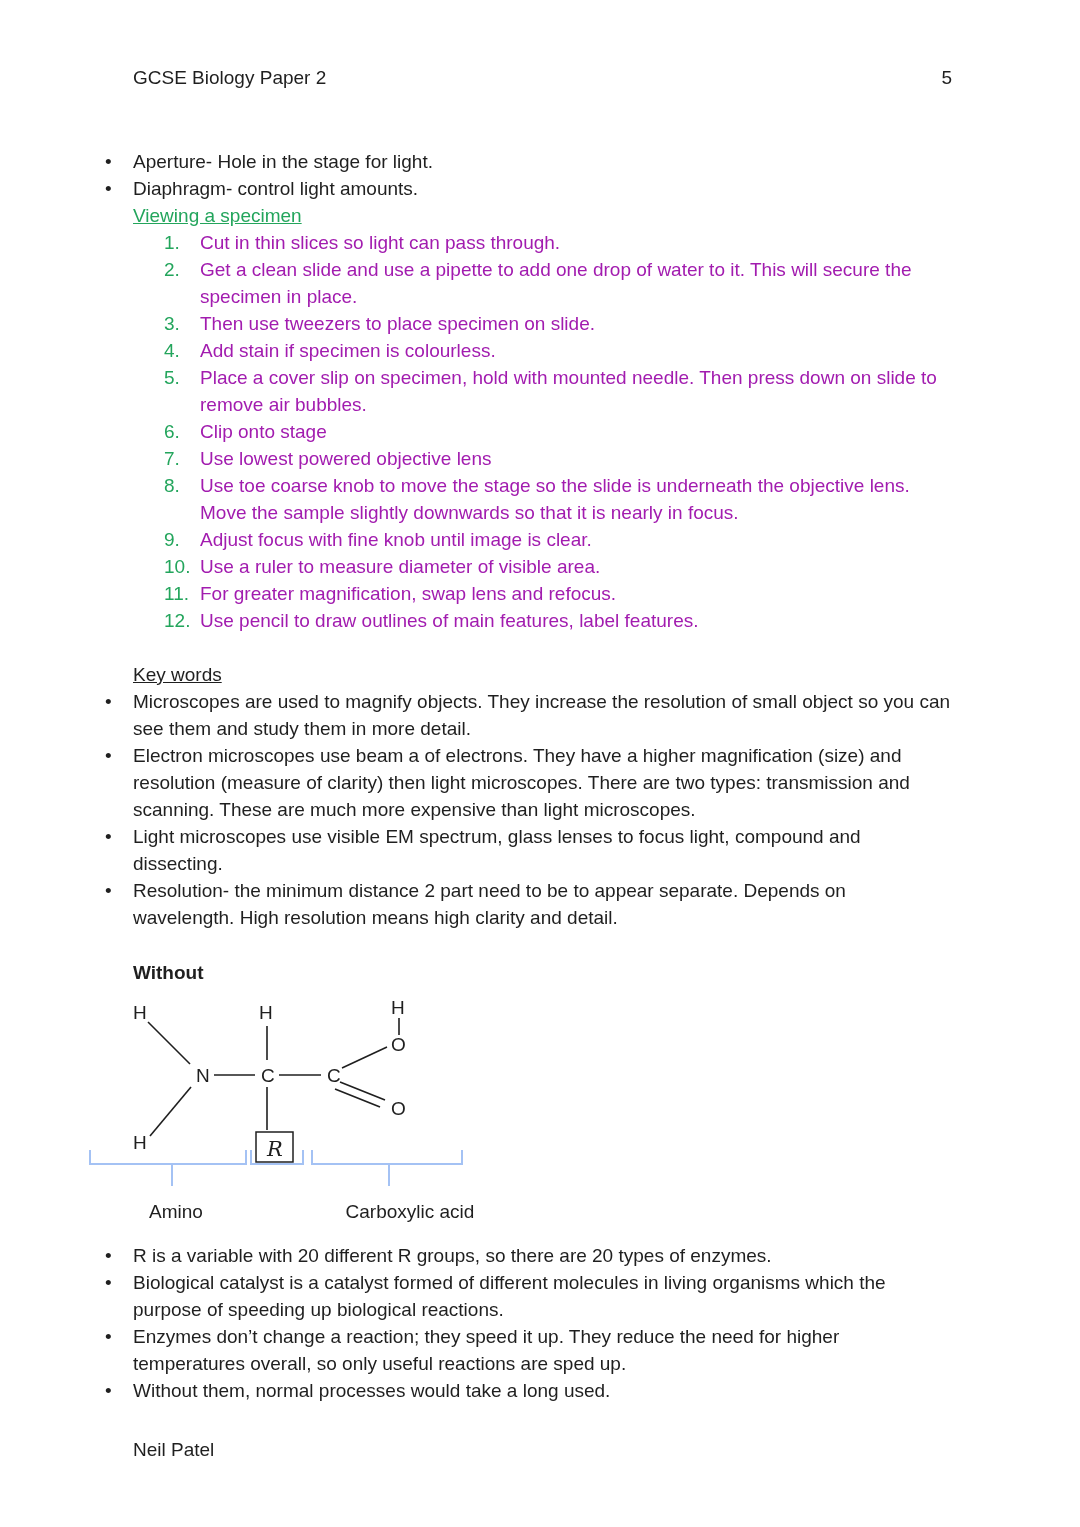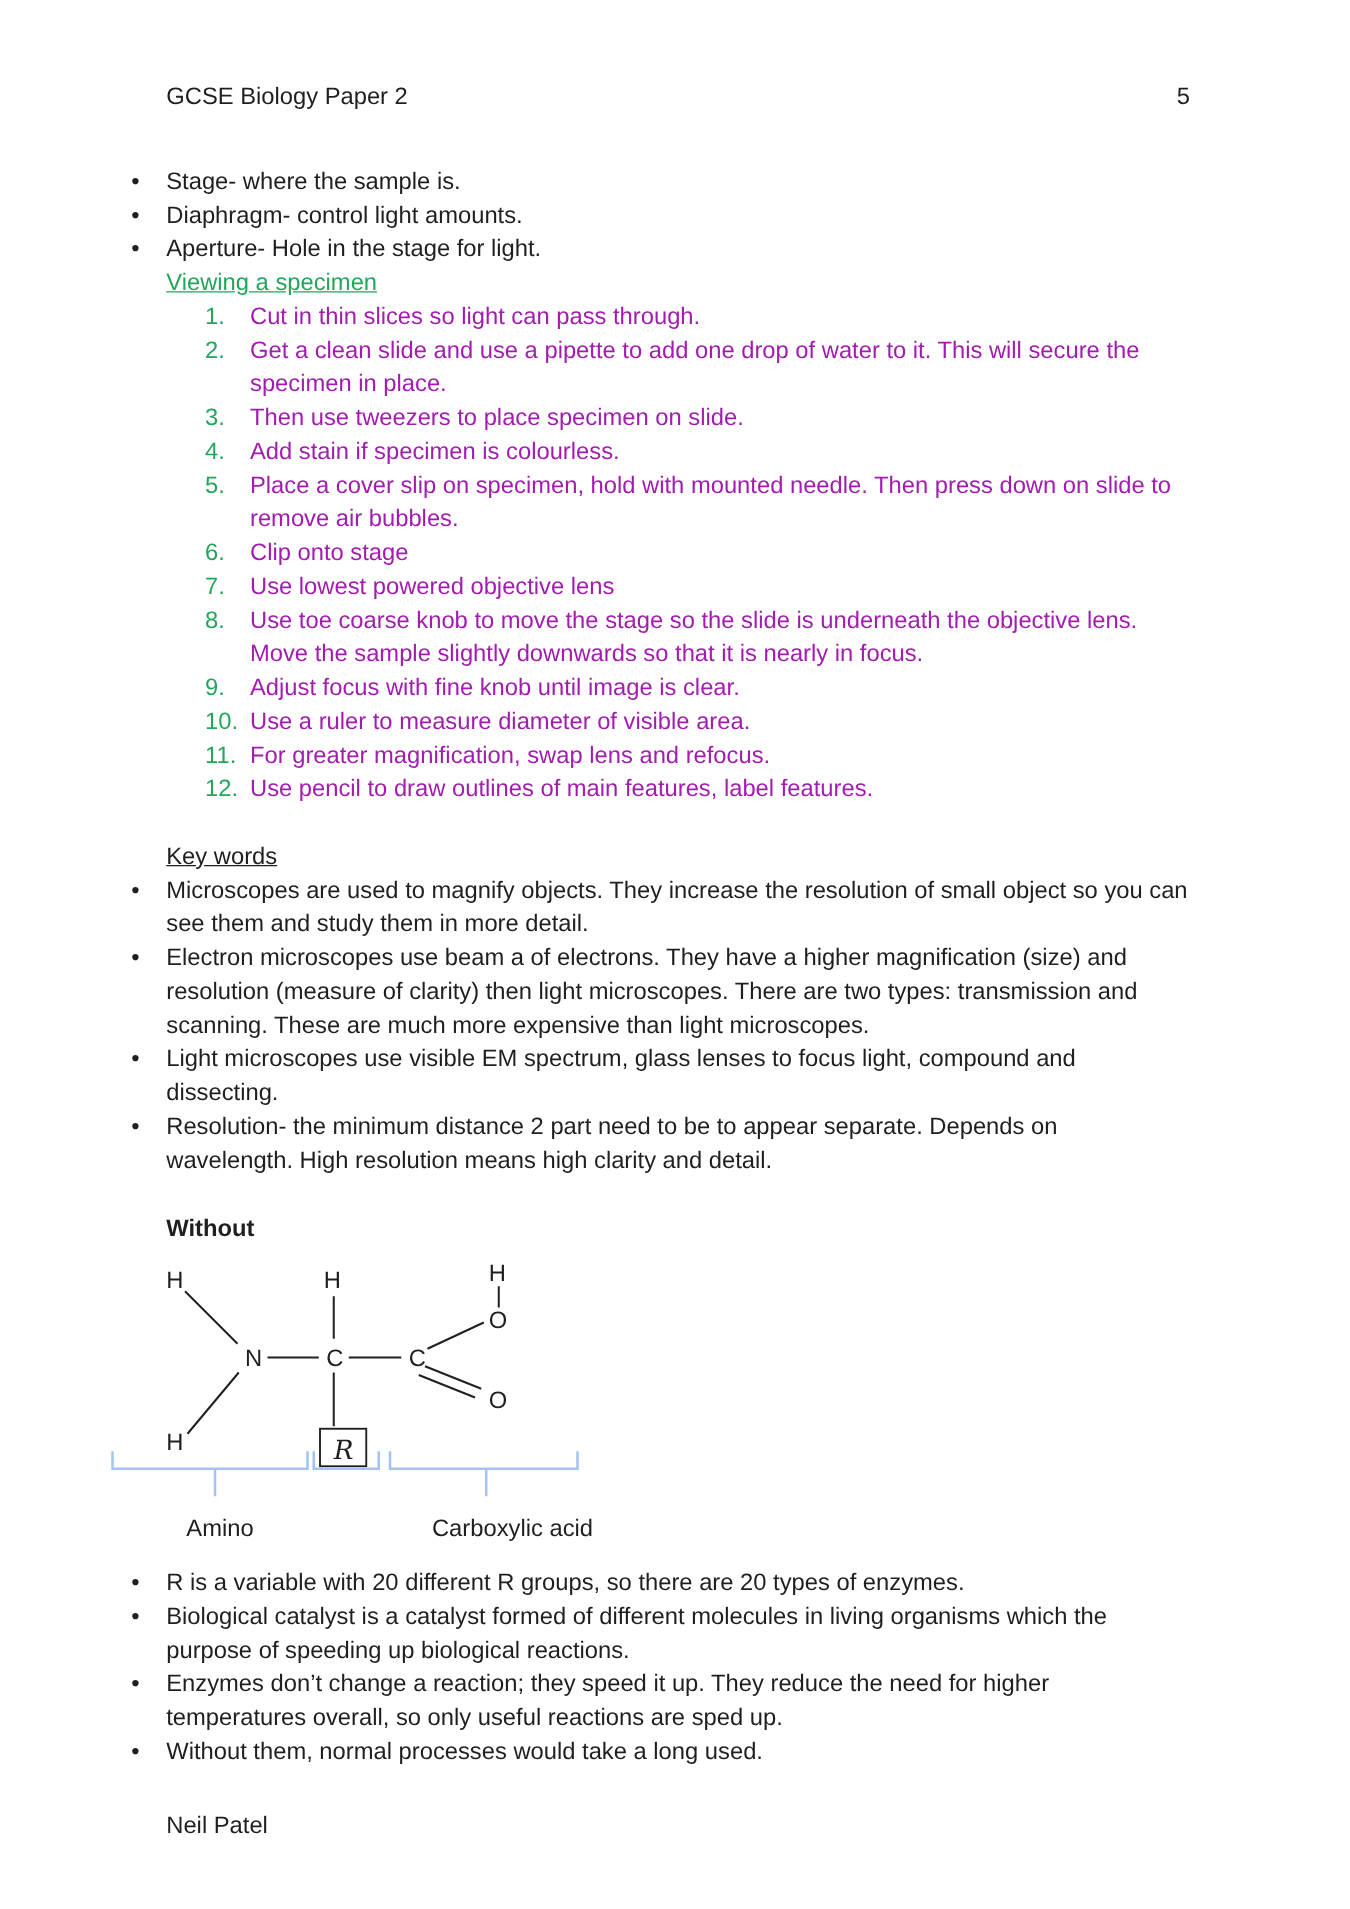--- a/index.html
+++ b/index.html
@@ -3,21 +3,21 @@
 <meta charset="utf-8">
 <style>
   * { margin:0; padding:0; box-sizing:border-box; }
   html,body { background:#ffffff; }
   body { font-family:"Liberation Sans", sans-serif; color:#1f1f1f; }
   .page {
     width:1080px; height:1527px; background:#ffffff; overflow:hidden;
     padding:64px 128px 0 133px; position:relative;
     font-size:19px; line-height:27px;
   }
-  .header { display:flex; justify-content:space-between; margin-bottom:41px; }
+  .header { display:flex; justify-content:space-between; margin-bottom:57px; }
   ul.bullets { list-style:none; }
   ul.bullets li { position:relative; }
   ul.bullets li::before {
     content:"\2022"; position:absolute; left:-28px; top:0;
     font-size:19px; line-height:27px;
   }
   .green-heading { color:#23a55c; text-decoration:underline; }
   ol.steps { list-style:none; counter-reset:step; margin-left:67px; color:#a21caf; }
   ol.steps li { position:relative; counter-increment:step; }
   ol.steps li::before {
@@ -36,23 +36,22 @@
 <body>
 
 <div class="page">
 
   <div class="header">
     <span>GCSE Biology Paper 2</span>
     <span>5</span>
   </div>
 
   <ul class="bullets">
-    <li>Stage- where the sample is.</li>
+    <li>Aperture- Hole in the stage for light.</li>
     <li>Diaphragm- control light amounts.</li>
-    <li>Aperture- Hole in the stage for light.</li>
   </ul>
 
   <div class="green-heading">Viewing a specimen</div>
 
   <ol class="steps">
     <li>Cut in thin slices so light can pass through.</li>
     <li>Get a clean slide and use a pipette to add one drop of water to it. This will secure the specimen in place.</li>
     <li>Then use tweezers to place specimen on slide.</li>
     <li>Add stain if specimen is colourless.</li>
     <li>Place a cover slip on specimen, hold with mounted needle. Then press down on slide to remove air bubbles.</li>

